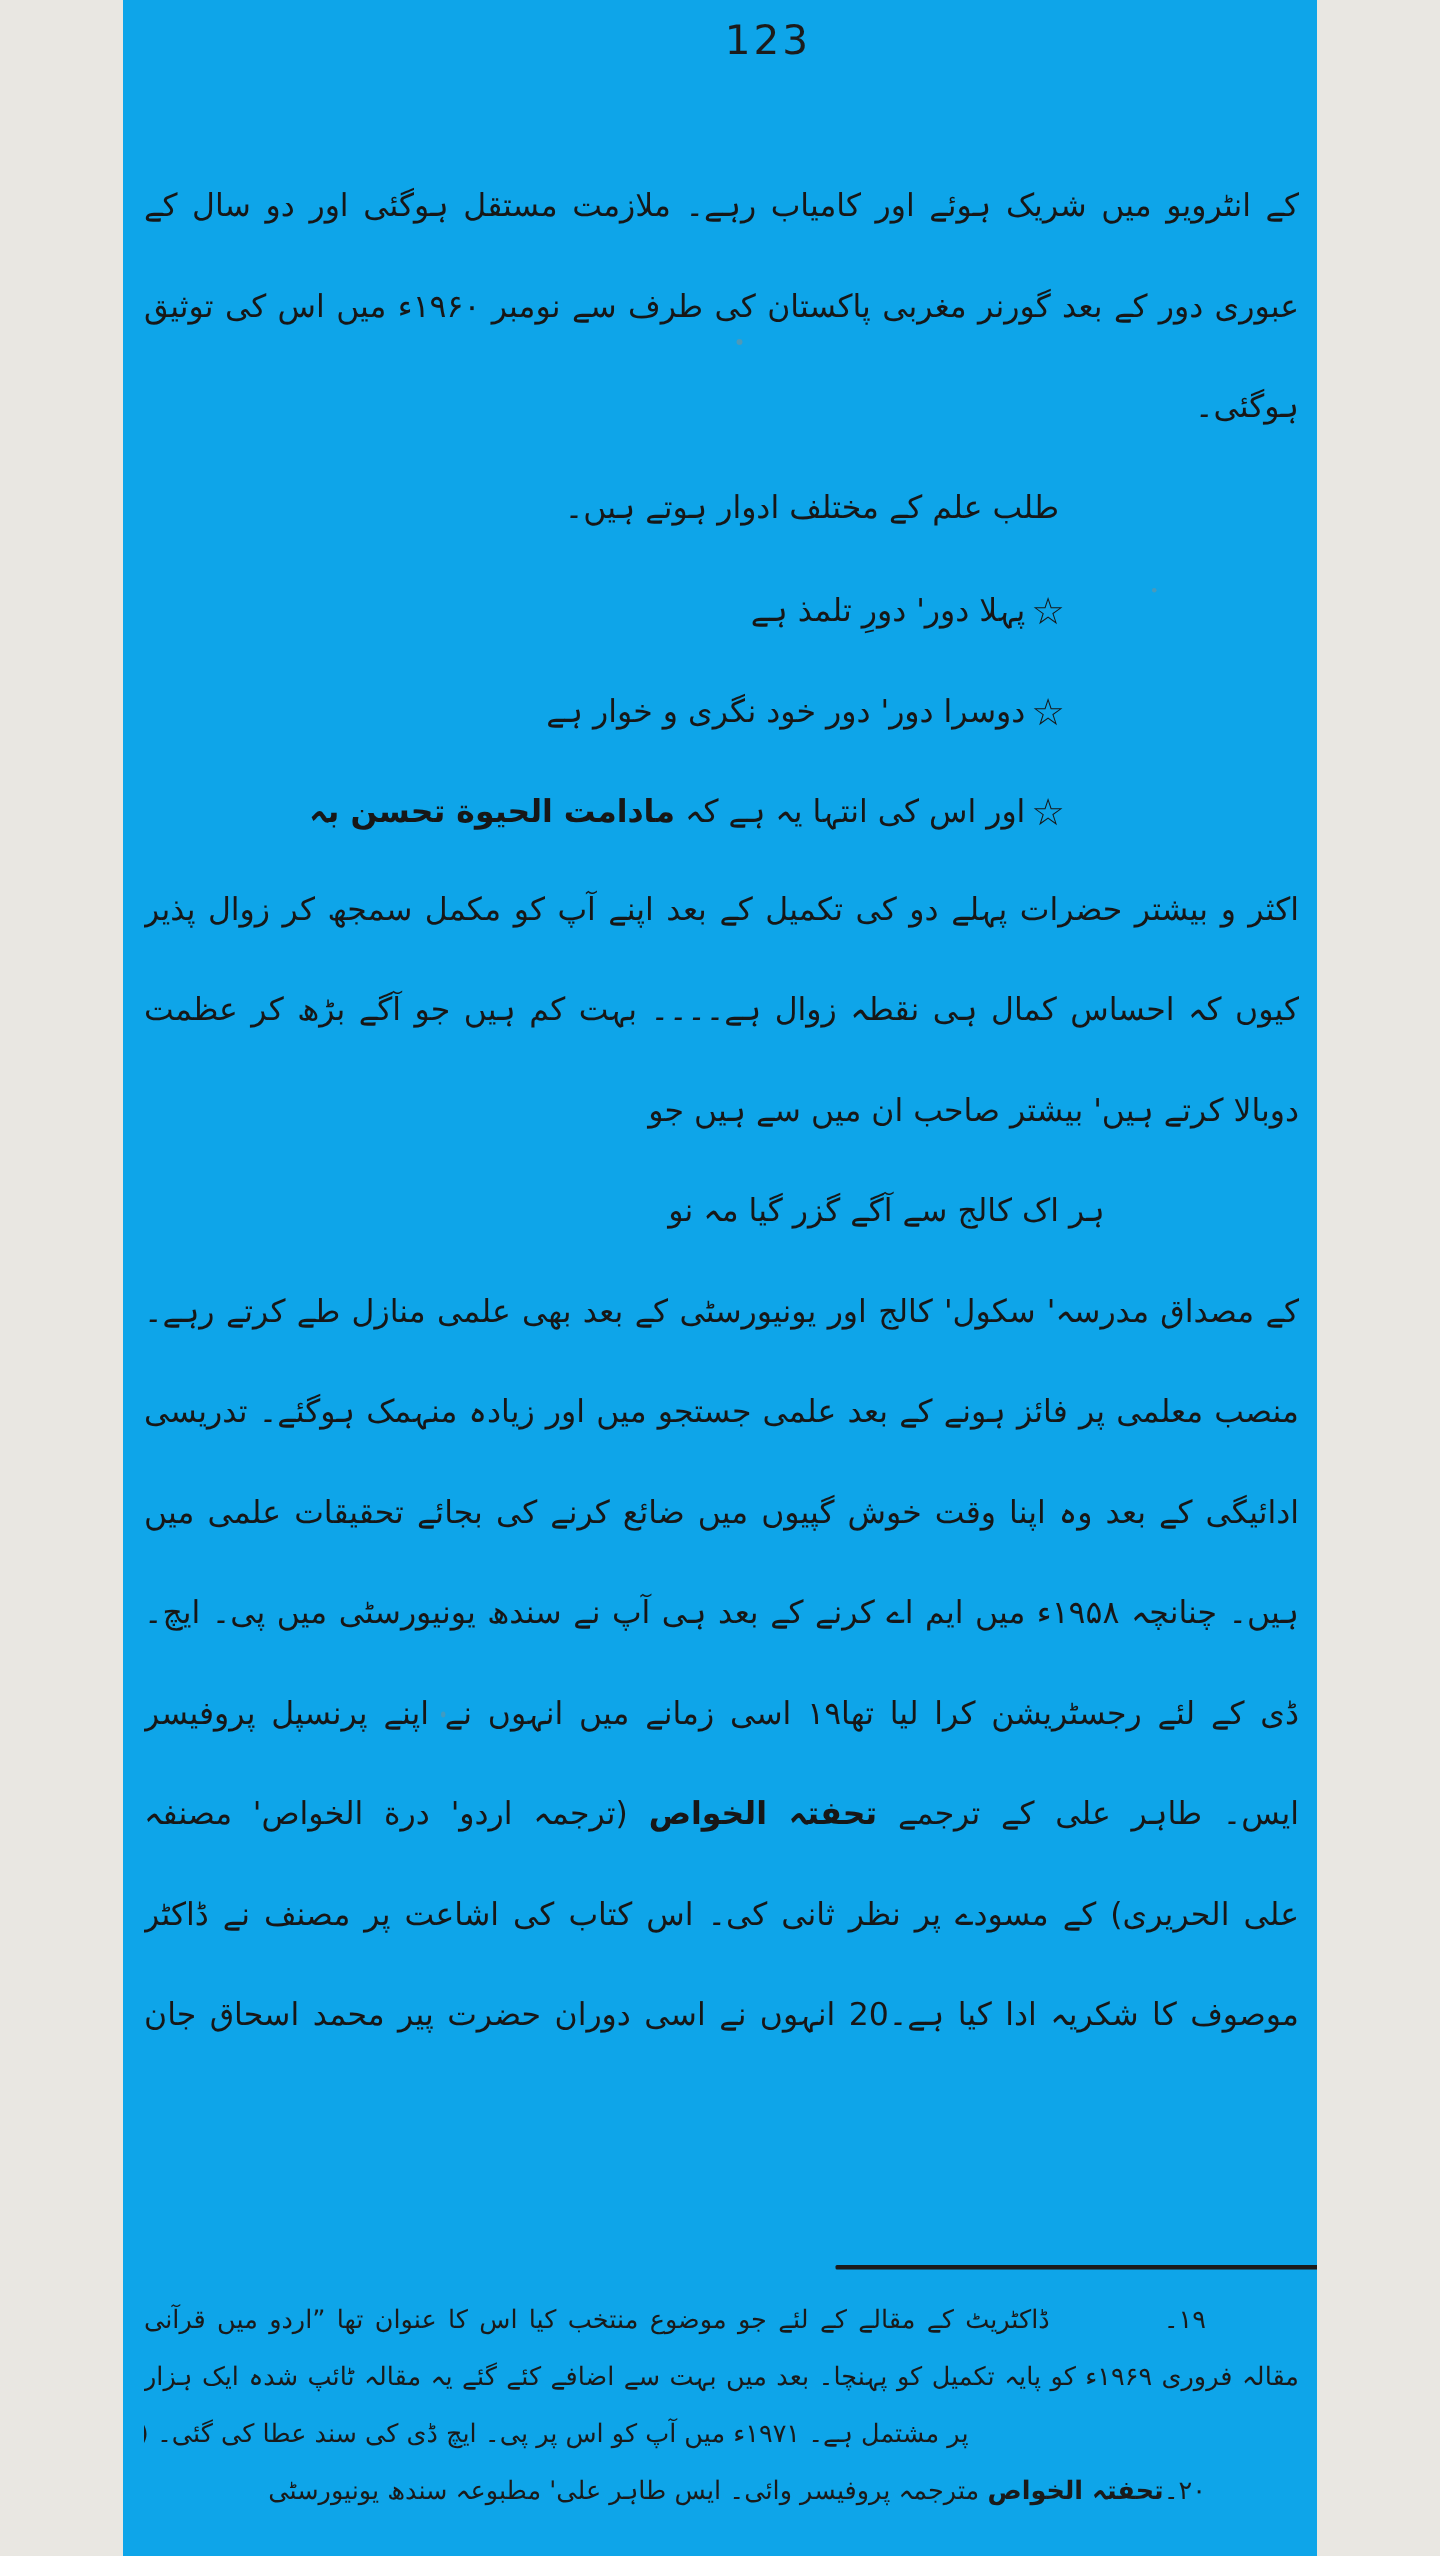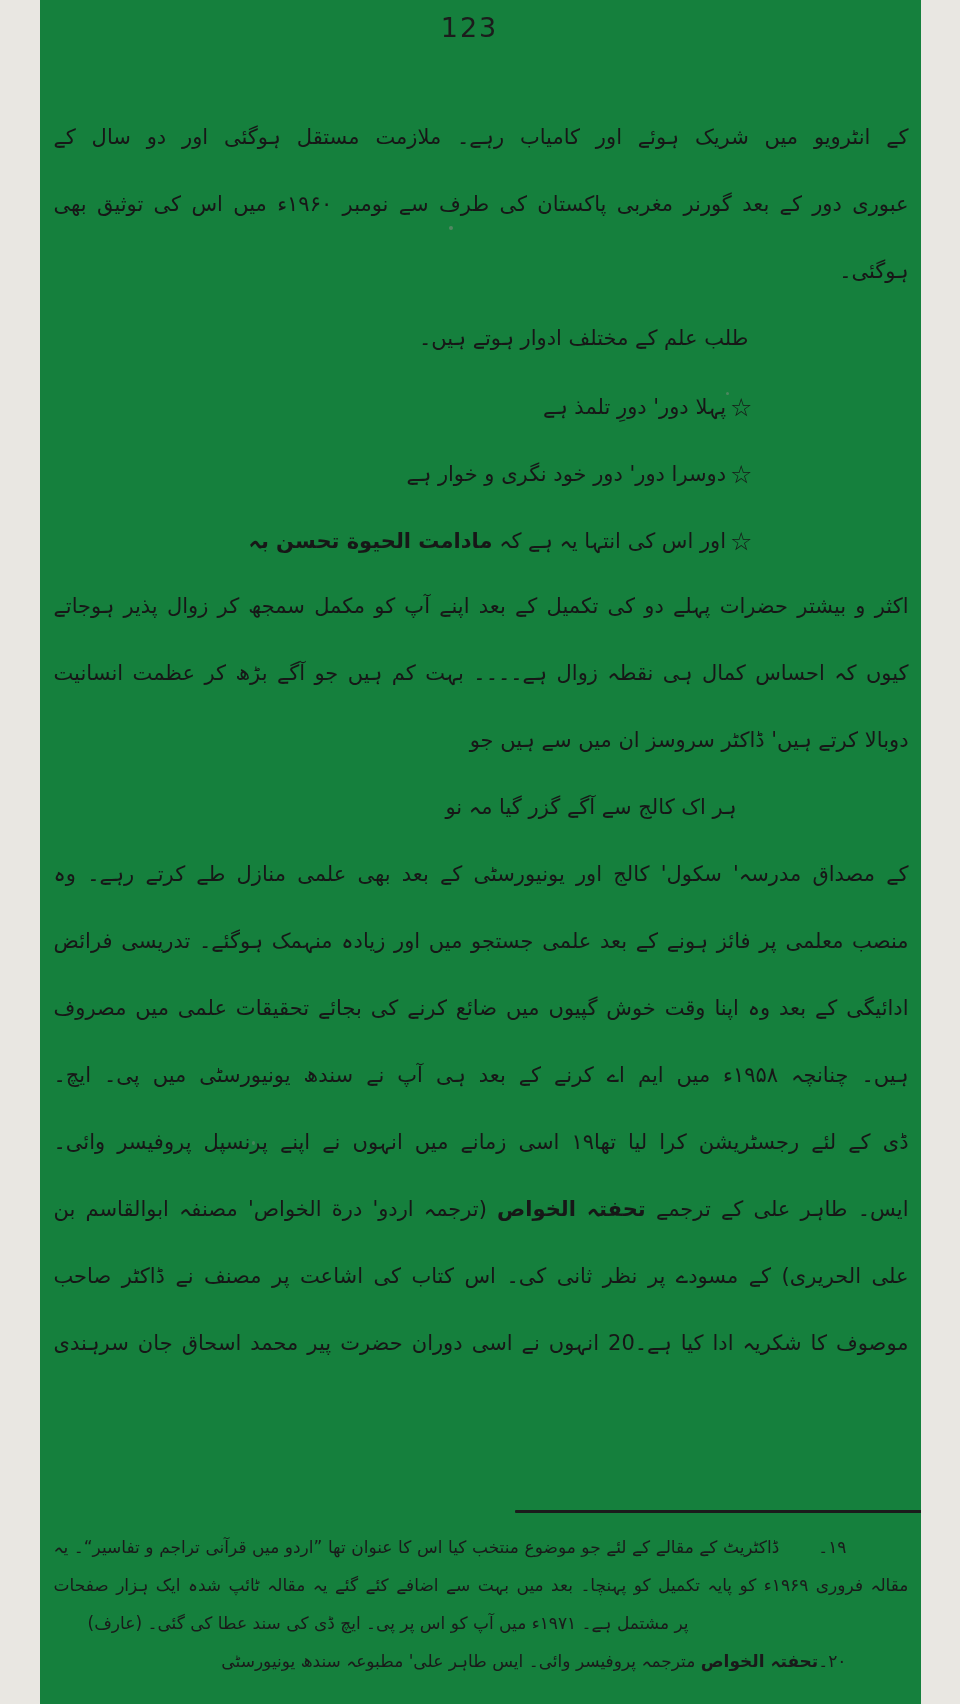--- a/index.html
+++ b/index.html
@@ -2,23 +2,23 @@
 <html lang="ur"><head>
 <meta charset="utf-8">
 <style>
   html,body{margin:0;padding:0;}
   body{
     background:#e9e7e2;
     font-family:"DejaVu Sans", sans-serif;
   }
   .page{
     position:relative;
-    width:881px;height:1704px;
+    width:796px;height:1704px;
     margin:0 auto;
-    background:#15803d;
+    background:#0ea5e9;
     color:#141414;
     overflow:hidden;
   }
   .page-number{
     position:absolute;top:12px;left:330px;width:200px;
     text-align:center;
     font-size:27px;letter-spacing:2px;color:#1c1c1c;
     font-family:"DejaVu Sans", sans-serif;
   }
   .body-text{
@@ -66,21 +66,21 @@
   .fn-line{
     height:38px;line-height:38px;
     white-space:nowrap;
     text-align:right;
     overflow:hidden;
   }
   .fn-just{
     text-align:justify;text-align-last:justify;white-space:normal;
   }
   .fn-first{ padding-right:62px; }
-  .fn-marker{ display:inline-block;margin-left:39px; }
+  .fn-marker{ display:inline-block;margin-left:76px; }
   .fn-marker-wide{ display:inline-block;}
   .fn-center{
     text-align:right;
     padding-right:220px;padding-left:235px;
   }
   
   .speck{ position:absolute;background:#8f8d88;opacity:.55;border-radius:2px; }
   .speck-a{ top:48px;left:941px;width:9px;height:18px; }
   .speck-b{ top:74px;left:943px;width:7px;height:22px;opacity:.4; }
   .speck-c{ top:226px;left:409px;width:4px;height:4px;border-radius:50%;opacity:.5; }
@@ -109,21 +109,21 @@
     <div class="line indent-lg">طلب علم کے مختلف ادوار ہوتے ہیں۔</div>
 
     <div class="line bullet"><span class="star">☆</span><span>پہلا دور' دورِ تلمذ ہے</span></div>
 
     <div class="line bullet"><span class="star">☆</span><span>دوسرا دور' دور خود نگری و خوار ہے</span></div>
 
     <div class="line bullet"><span class="star">☆</span><span>اور اس کی انتہا یہ ہے کہ </span><b>مادامت الحیوة تحسن بہ</b></div>
 
     <div class="line just">اکثر و بیشتر حضرات پہلے دو کی تکمیل کے بعد اپنے آپ کو مکمل سمجھ کر زوال پذیر ہوجاتے ہیں'</div>
     <div class="line just">کیوں کہ احساس کمال ہی نقطہ زوال ہے۔۔۔۔ بہت کم ہیں جو آگے بڑھ کر عظمت انسانیت</div>
-    <div class="line">دوبالا کرتے ہیں' ڈاکٹر سروسز ان میں سے ہیں جو</div>
+    <div class="line">دوبالا کرتے ہیں' بیشتر صاحب ان میں سے ہیں جو</div>
 
     <div class="line verse">ہر اک کالج سے آگے گزر گیا مہ نو</div>
 
     <div class="line just">کے مصداق مدرسہ' سکول' کالج اور یونیورسٹی کے بعد بھی علمی منازل طے کرتے رہے۔ وہ</div>
     <div class="line just">منصب معلمی پر فائز ہونے کے بعد علمی جستجو میں اور زیادہ منہمک ہوگئے۔ تدریسی فرائض کی</div>
     <div class="line just">ادائیگی کے بعد وہ اپنا وقت خوش گپیوں میں ضائع کرنے کی بجائے تحقیقات علمی میں مصروف</div>
     <div class="line just">ہیں۔ چنانچہ ۱۹۵۸ء میں ایم اے کرنے کے بعد ہی آپ نے سندھ یونیورسٹی میں پی۔ ایچ۔</div>
     <div class="line just">ڈی کے لئے رجسٹریشن کرا لیا تھا۱۹ اسی زمانے میں انہوں نے اپنے پرنسپل پروفیسر وائی۔</div>
 
     <div class="line just"><span>ایس۔ طاہر علی کے ترجمے </span><b>تحفتہ الخواص</b><span> (ترجمہ اردو' درة الخواص' مصنفہ ابوالقاسم بن</span></div>

